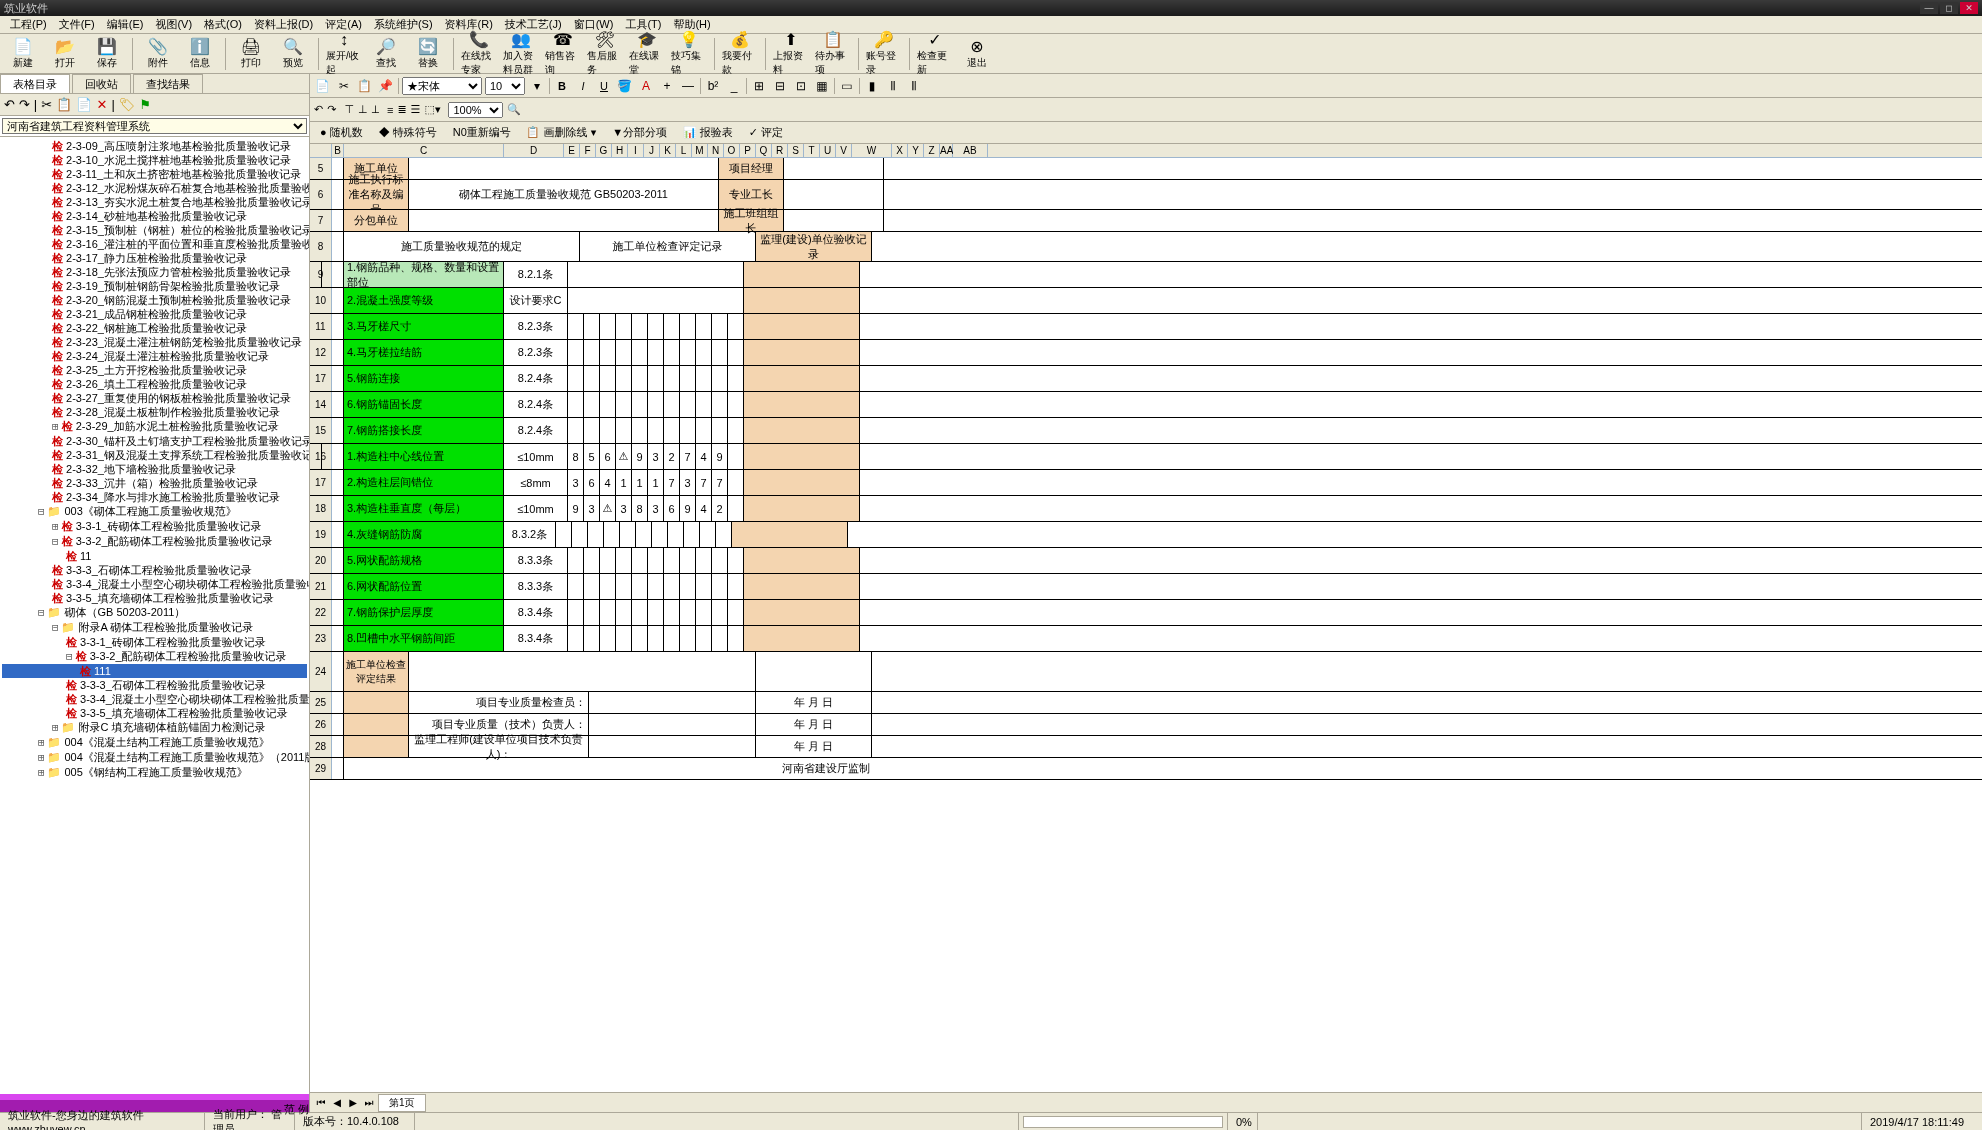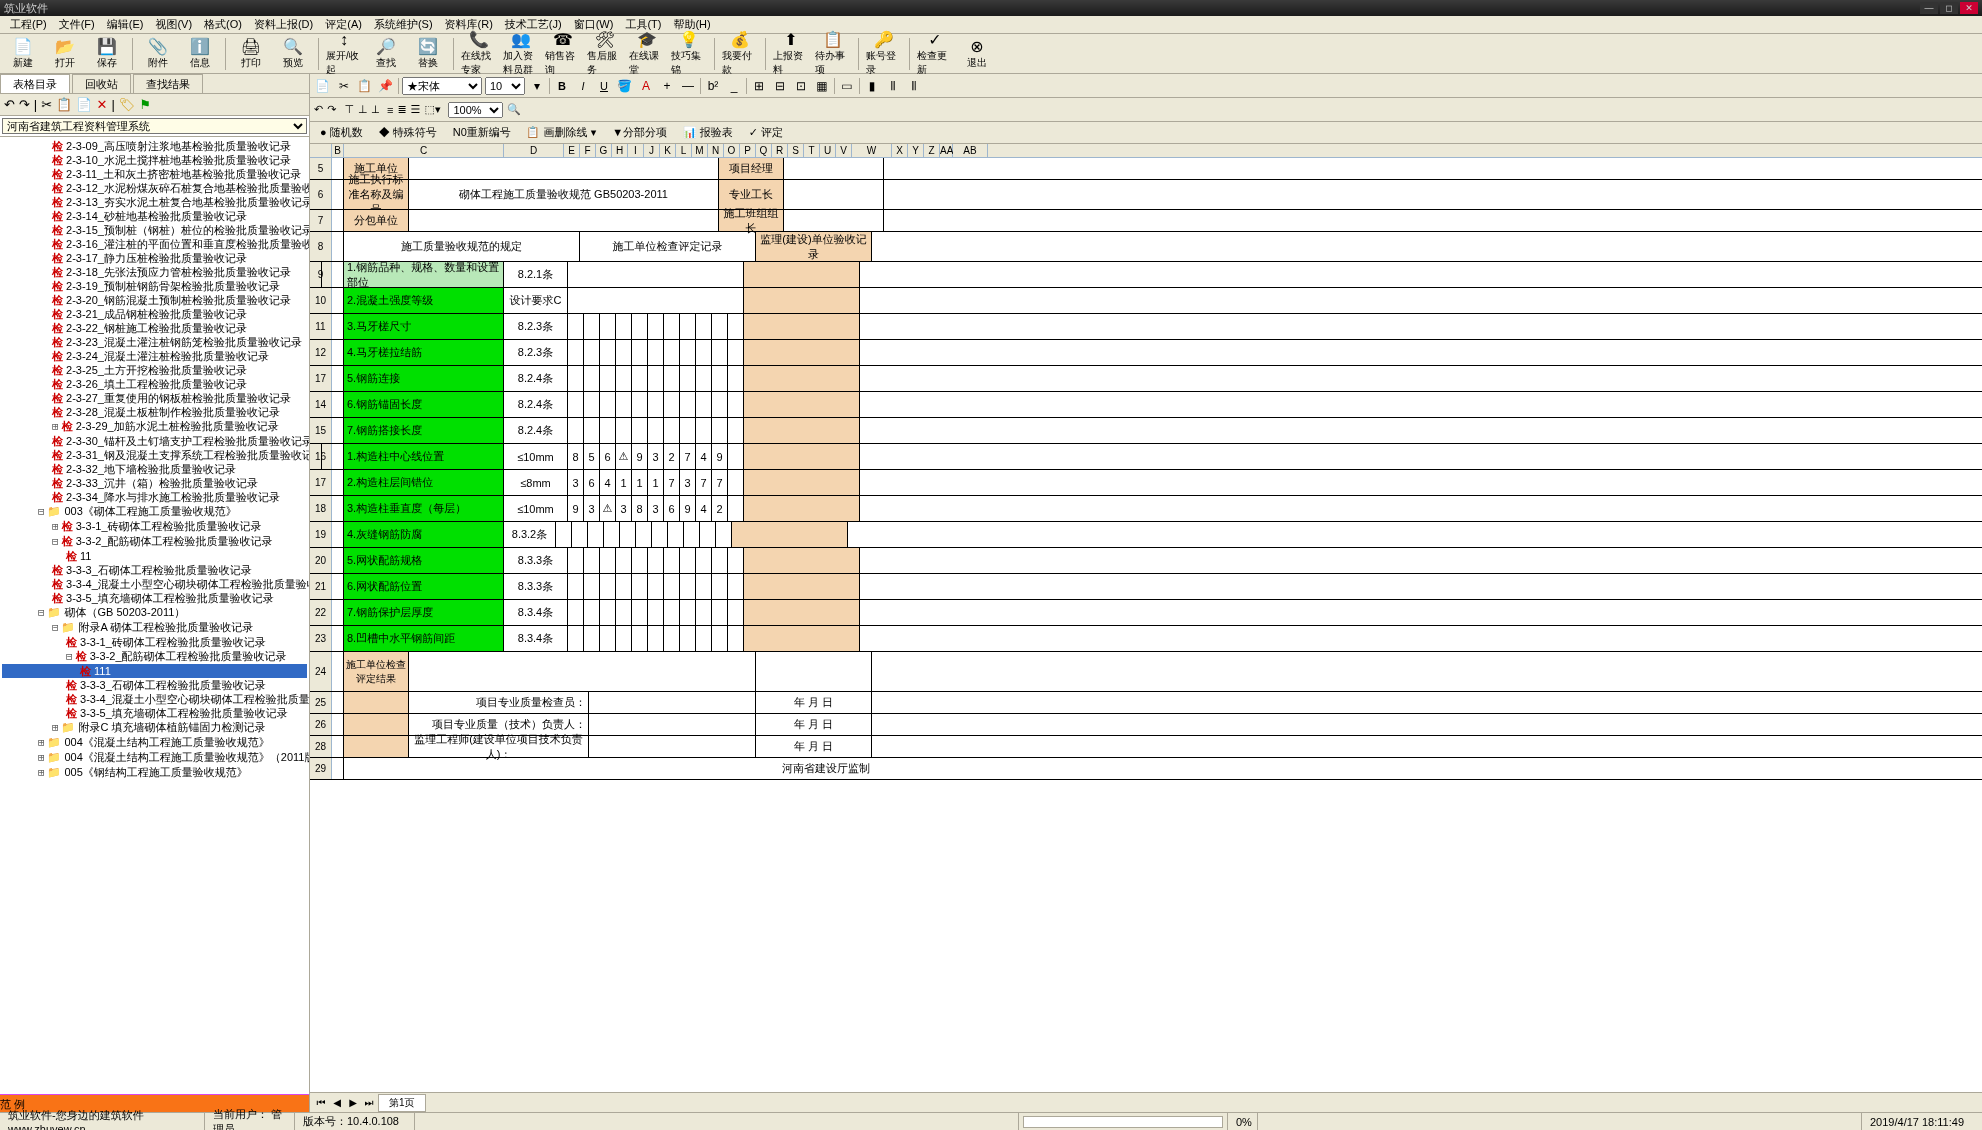--- a/index.html
+++ b/index.html
@@ -23,21 +23,21 @@
 .mini-tb{background:#ece9d8;height:22px;display:flex;align-items:center;padding:0 4px;gap:4px;border-bottom:1px solid #aca899}
 .mini-tb span{cursor:pointer;font-size:13px}
 .tree-filter{padding:2px;border-bottom:1px solid #aca899}
 .tree-filter select{width:100%;font-size:11px;background:#fffde7}
 .tree{flex:1;overflow:auto;padding:2px;font-size:11px;line-height:14px}
 .tree-item{white-space:nowrap;padding:0 2px;cursor:default}
 .tree-item.sel{background:#316ac5;color:#fff}
 .tree-item .ex{color:#666;font-family:monospace}
 .tree-item .tag{color:#c00;font-weight:bold}
 .tree-item .fold{color:#d4a017}
-.legend{height:18px;background:#f97316;border-top:1px solid #d946ef;text-align:left;line-height:18px}
+.legend{height:18px;background:#a21caf;border-top:6px solid #d946ef;text-align:right;line-height:18px}
 .right{flex:1;display:flex;flex-direction:column;background:#ece9d8}
 .r-toolbar{background:#ece9d8;padding:2px 4px;display:flex;align-items:center;gap:3px;border-bottom:1px solid #aca899;height:24px}
 .r-toolbar .ico{width:18px;height:18px;display:flex;align-items:center;justify-content:center;cursor:pointer;font-size:12px}
 .r-toolbar .sep{width:1px;height:16px;background:#aca899}
 .r-toolbar select,.r-toolbar input{font-size:11px;height:18px}
 .r-toolbar2{background:#ece9d8;padding:2px 4px;display:flex;align-items:center;gap:4px;border-bottom:1px solid #aca899;height:24px}
 .r-toolbar3{background:#ece9d8;padding:2px 4px;display:flex;align-items:center;gap:4px;border-bottom:1px solid #aca899;height:22px}
 .r-toolbar3 .btn{padding:1px 6px;cursor:pointer;font-size:11px}
 .sheet-area{flex:1;overflow:auto;background:#fff;position:relative}
 .col-headers{display:flex;background:#ece9d8;border-bottom:1px solid #9eb6ce;position:sticky;top:0}

